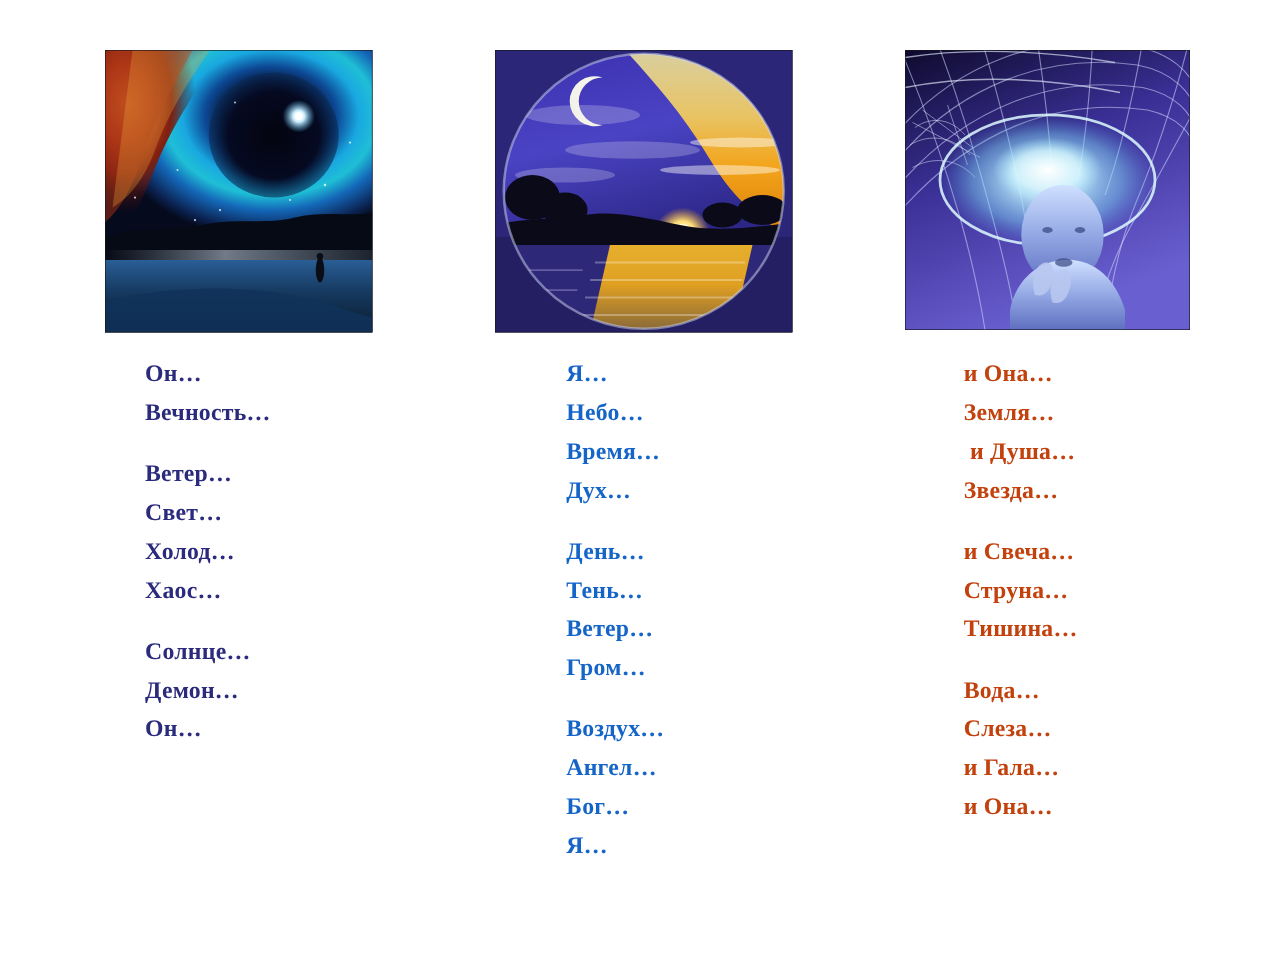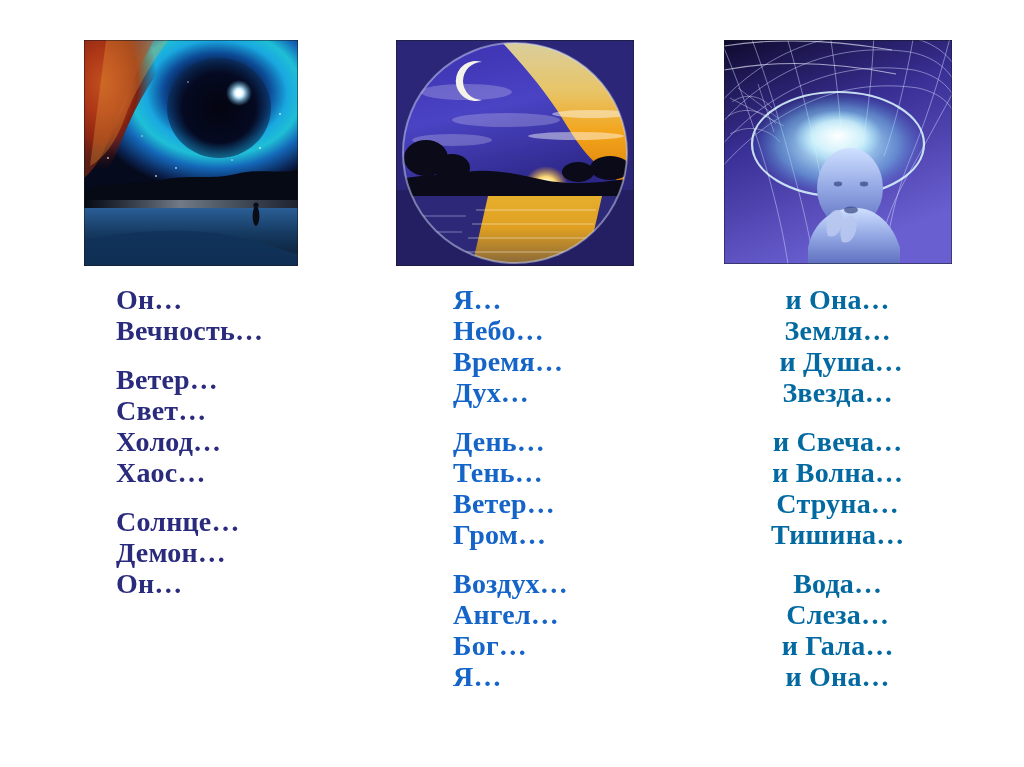--- a/index.html
+++ b/index.html
@@ -45,29 +45,29 @@
   .col {
     position: absolute;
     top: 0;
   }
   #col-1 { left: 116px; }
   #col-2 { left: 453px; }
   #col-3 { left: 771px; }
 
   .stanza { margin: 0 0 18px 0; }
   .line {
-    font-size: 28px;
+    font-size: 19px;
     font-weight: bold;
     line-height: 31px;
     white-space: pre;
     letter-spacing: 0.2px;
   }
   #col-1 .line { color: #2b2b7d; }
   #col-2 .line { color: #1565c8; }
-  #col-3 .line { color: #0369a1; text-align: center; }
+  #col-3 .line { color: #c2410c; }
 </style>
 </head>
 <body>
 
 <div class="image-row">
 
   <div class="pic" id="pic-cosmic-eye">
     <svg viewBox="0 0 214 226" preserveAspectRatio="none">
       <defs>
         <radialGradient id="eyeOuter" cx="62%" cy="33%" r="62%">
@@ -338,21 +338,20 @@
 
   <div class="col" id="col-3">
     <div class="stanza">
       <div class="line">и Она…</div>
       <div class="line">Земля…</div>
       <div class="line"> и Душа…</div>
       <div class="line">Звезда…</div>
     </div>
     <div class="stanza">
       <div class="line">и Свеча…</div>
-      <div class="line">и Волна…</div>
       <div class="line">Струна…</div>
       <div class="line">Тишина…</div>
     </div>
     <div class="stanza">
       <div class="line">Вода…</div>
       <div class="line">Слеза…</div>
       <div class="line">и Гала…</div>
       <div class="line">и Она…</div>
     </div>
   </div>

